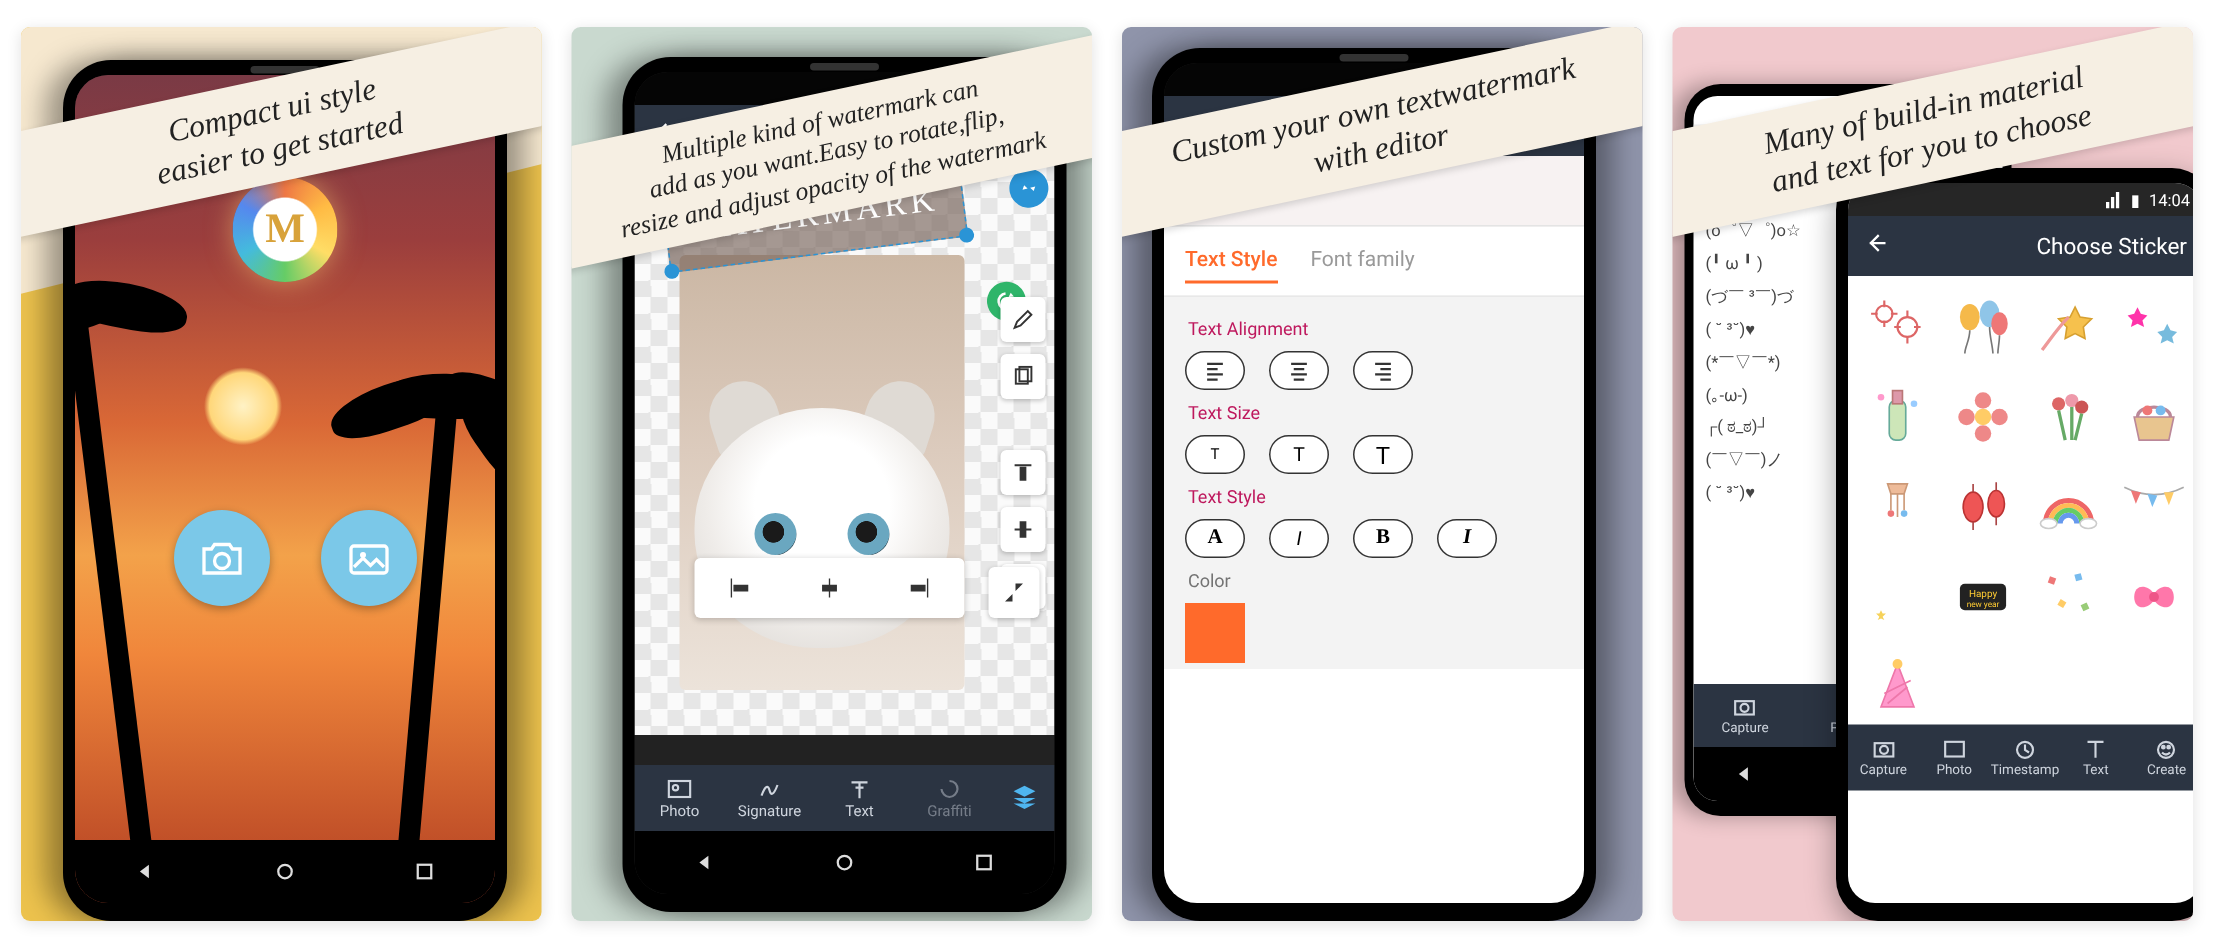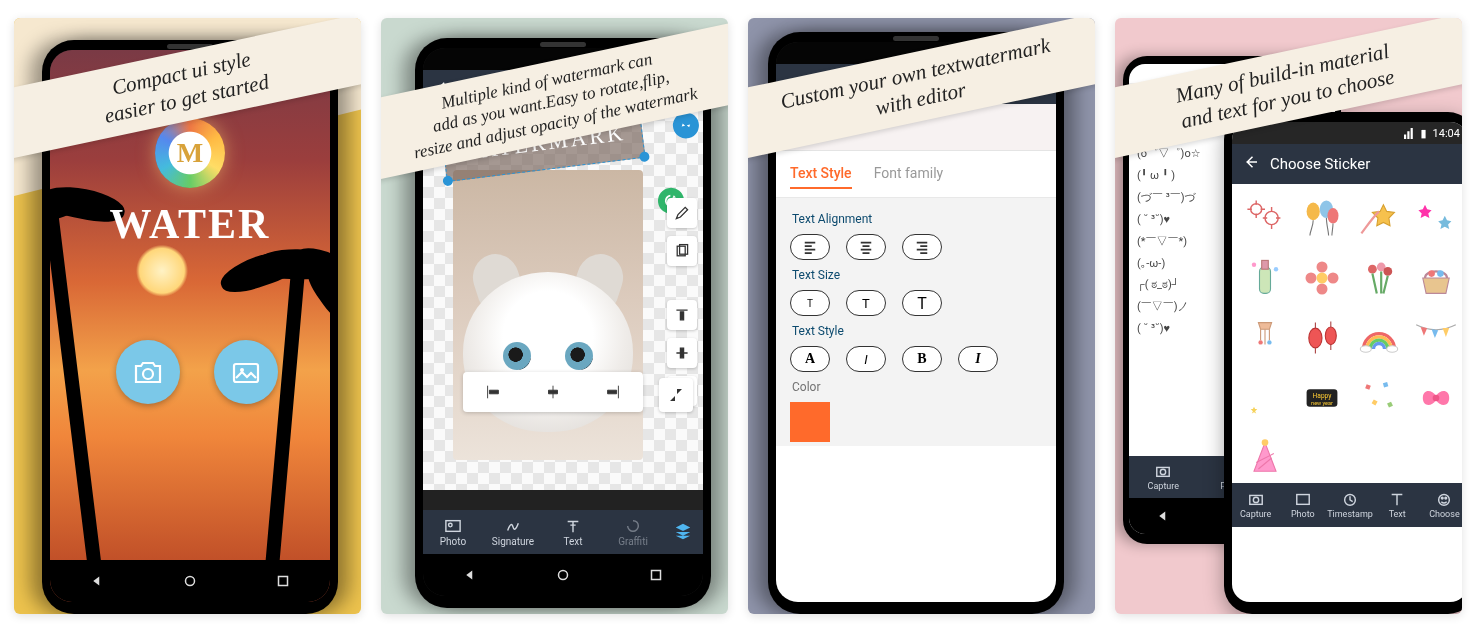--- a/index.html
+++ b/index.html
@@ -170,21 +170,21 @@
   .p3 .phone{left:20px;top:14px}
   .p3 .screen{height:560px}
   .p3 .appbar{justify-content:center}
   .p3 .appbar .title{color:#ff6a2b}
   .p3 .form{background:#fff;height:100%;padding:0}
   .p3 .input{padding:14px 12px;border-bottom:1px solid #e4e4e4;font-size:15px;color:#222;background:#f7f2f2}
   .p3 .tabs3{display:flex;gap:22px;padding:14px 14px 8px;font-size:14px}
   .p3 .tabs3 .act{color:#ff6a2b;border-bottom:2px solid #ff6a2b;padding-bottom:6px;font-weight:500}
   .p3 .tabs3 .inact{color:#999;padding-bottom:6px}
   .p3 .section{padding:6px 14px 4px;background:#f3f3f3;border-top:1px solid #e8e8e8}
-  .p3 .seclabel{font-size:12px;color:#0c4a6e;margin:8px 0 8px;padding-left:2px}
+  .p3 .seclabel{font-size:12px;color:#be185d;margin:8px 0 8px;padding-left:2px}
   .p3 .pillrow{display:flex;gap:16px;margin-bottom:6px}
   .pill{width:40px;height:26px;border-radius:13px;border:1.5px solid #333;background:#fff;display:flex;align-items:center;justify-content:center;font-size:13px}
   .pill svg{width:14px;height:14px;stroke:#333;fill:none;stroke-width:1.8}
   .pill .bold{font-family:Georgia,serif;font-weight:700;font-size:14px}
   .pill .ital{font-style:italic}
   .swatch{width:40px;height:40px;background:#ff6a2b;margin-top:4px}
 
   
   .p4 .phone-sm{position:absolute;left:8px;top:38px;width:218px;border-radius:24px;background:#000;padding:8px 6px 10px;box-shadow:-8px 0 14px rgba(0,0,0,.3)}
   .p4 .phone-sm .screen{height:470px;border-radius:16px;overflow:hidden;background:#fff;position:relative}
@@ -243,21 +243,20 @@
         <span class="dots">
             <span></span>
             <span></span>
             <span></span>
           </span>
       </div>
       <div class="applogo">
           <span>M</span>
         </div>
       <div class="apptitle">
-        <span class="w">WATER</span>
       </div>
       <div class="circlebtn cam">
         <svg viewBox="0 0 32 28">
             <path d="M4 8h5l2-3h10l2 3h5v16H4z" fill="none" stroke="#fff" stroke-width="2.2"></path>
             <circle cx="16" cy="16" r="5" fill="none" stroke="#fff" stroke-width="2.2"></circle>
           </svg>
       </div>
       <div class="circlebtn gal">
         <svg viewBox="0 0 32 28">
             <rect x="4" y="6" width="24" height="18" rx="2" fill="none" stroke="#fff" stroke-width="2.2"></rect>
@@ -623,21 +622,21 @@
         <svg viewBox="0 0 10 10">
             <path d="M0 10h2V6H0zM3 10h2V3H3zM6 10h2V0H6z"></path>
           </svg>
         <span>▮</span>
         <span>14:04</span>
       </div>
       <div class="appbar">
         <span><svg viewBox="0 0 24 24">
               <path d="M14 5l-7 7 7 7M6 12h14"></path>
             </svg></span>
-        <span style="flex:1;text-align:left;padding-left:10px">Choose Sticker</span>
+        <span style="flex:1;text-align:right;padding-left:10px">Choose Sticker</span>
       </div>
       <div class="stickergrid">
 
         <div class="sticker">
             <svg viewBox="0 0 40 40">
               <g stroke="#d66" stroke-width="1.3" fill="none">
                 <circle cx="12" cy="12" r="5"></circle>
                 <circle cx="26" cy="20" r="6"></circle>
                 <path d="M12 4v4M12 16v4M4 12h4M16 12h4M26 10v4M26 26v4M18 20h4M30 20h4"></path>
               </g>
@@ -804,21 +803,21 @@
             </svg>
             <span>Text</span>
           </div>
         <div class="tab">
             <svg viewBox="0 0 20 18">
               <circle cx="10" cy="10" r="6"></circle>
               <circle cx="8" cy="8" r="1" fill="#cfd5de"></circle>
               <circle cx="12" cy="8" r="1" fill="#cfd5de"></circle>
               <path d="M7 12c2 2 4 2 6 0"></path>
             </svg>
-            <span>Choose</span>
+            <span>Create</span>
           </div>
       </div>
     </div>
   </div>
 
   <div class="ribbon">
     <span>Many of build-in material</span>
     <span class="l2">and text for you to choose</span>
   </div>
 </div>

